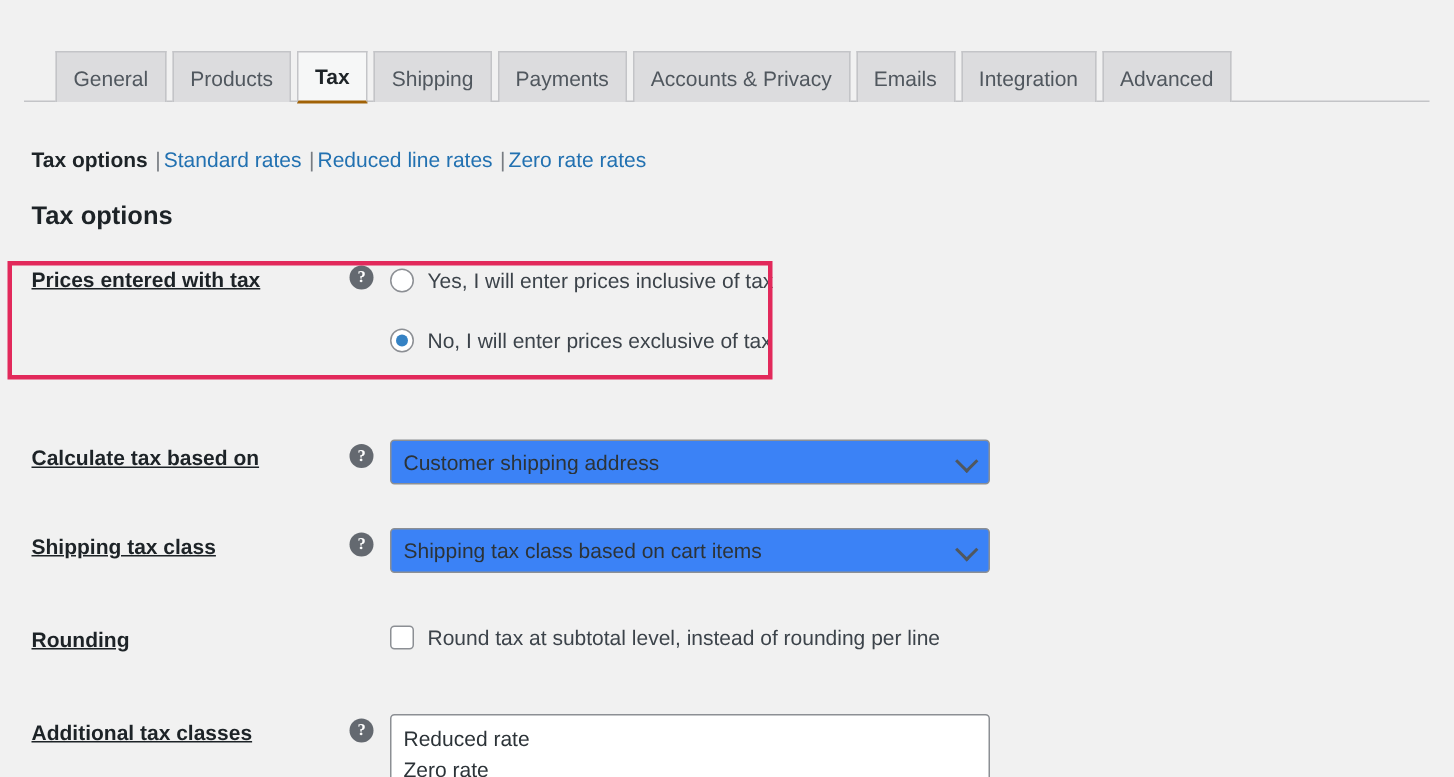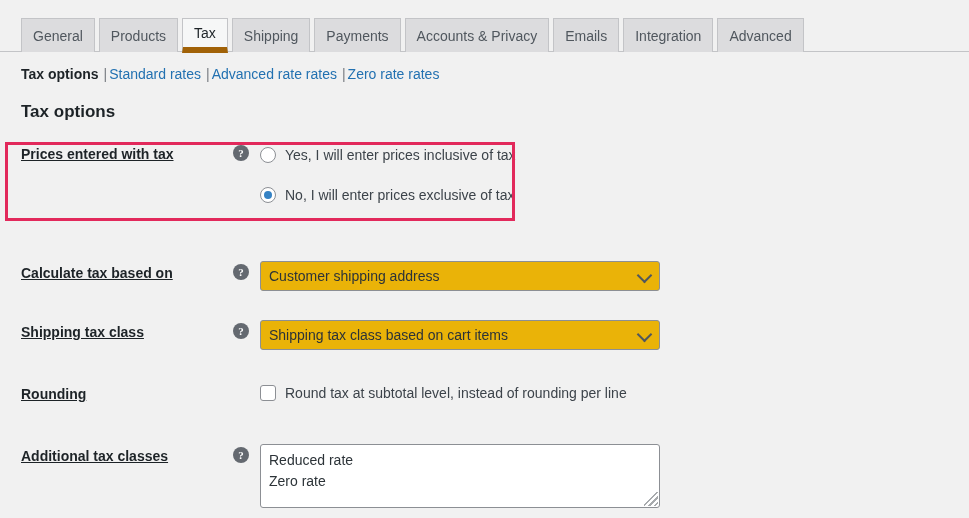--- a/index.html
+++ b/index.html
@@ -13,21 +13,21 @@
     font-family: "Liberation Sans", sans-serif;
     font-size: 14px;
     color: #3c434a;
     overflow: hidden;
   }
 
   
   .tab-bar {
     position: relative;
     height: 52px;
-    margin: 0;
+    margin: 16px;
     padding: 0 0 0 21px;
     box-sizing: border-box;
     display: flex;
     align-items: flex-end;
   }
   .tab-bar::after {
     content: "";
     position: absolute;
     left: 0;
     right: 0;
@@ -51,23 +51,23 @@
     color: #50575e;
     font-size: 14px;
     line-height: 1;
     white-space: nowrap;
     cursor: pointer;
     text-decoration: none;
   }
   .tab.active {
     background: #f6f7f7;
     color: #1d2327;
-    font-weight: 400;
+    font-weight: 700;
     height: 35px;
-    border-bottom: 6px solid #a16207;
+    border-bottom: 2px solid #a16207;
     margin-bottom: -1px;
   }
 
   
   .subnav {
     padding: 13px 0 0 21px;
     font-size: 14px;
     line-height: 1.4;
     color: #1d2327;
     white-space: nowrap;
@@ -193,21 +193,21 @@
     font-size: 14px;
     color: #3c434a;
     line-height: 1.3;
   }
 
   
   .select-box {
     position: relative;
     width: 400px;
     height: 30px;
-    background: #eab308;
+    background: #3b82f6;
     border: 1px solid #8c8f94;
     border-radius: 3px;
     box-sizing: border-box;
     display: flex;
     align-items: center;
     padding: 0 28px 0 8px;
     cursor: pointer;
   }
   .select-value {
     font-size: 14px;
@@ -290,21 +290,21 @@
   <a class="tab">Products</a>
   <a class="tab active">Tax</a>
   <a class="tab">Shipping</a>
   <a class="tab">Payments</a>
   <a class="tab">Accounts &amp; Privacy</a>
   <a class="tab">Emails</a>
   <a class="tab">Integration</a>
   <a class="tab">Advanced</a>
 </div>
 
-<div class="subnav"><span class="current">Tax options</span><span class="sep">|</span><a>Standard rates</a><span class="sep">|</span><a>Advanced rate rates</a><span class="sep">|</span><a>Zero rate rates</a></div>
+<div class="subnav"><span class="current">Tax options</span><span class="sep">|</span><a>Standard rates</a><span class="sep">|</span><a>Reduced line rates</a><span class="sep">|</span><a>Zero rate rates</a></div>
 
 <h2 class="page-heading">Tax options</h2>
 
 <div class="form-wrap">
 
   <div class="highlight-box"></div>
 
   <div class="form-row" style="margin-top:20px;">
     <div class="row-label">Prices entered with tax</div>
     <div class="row-field">

